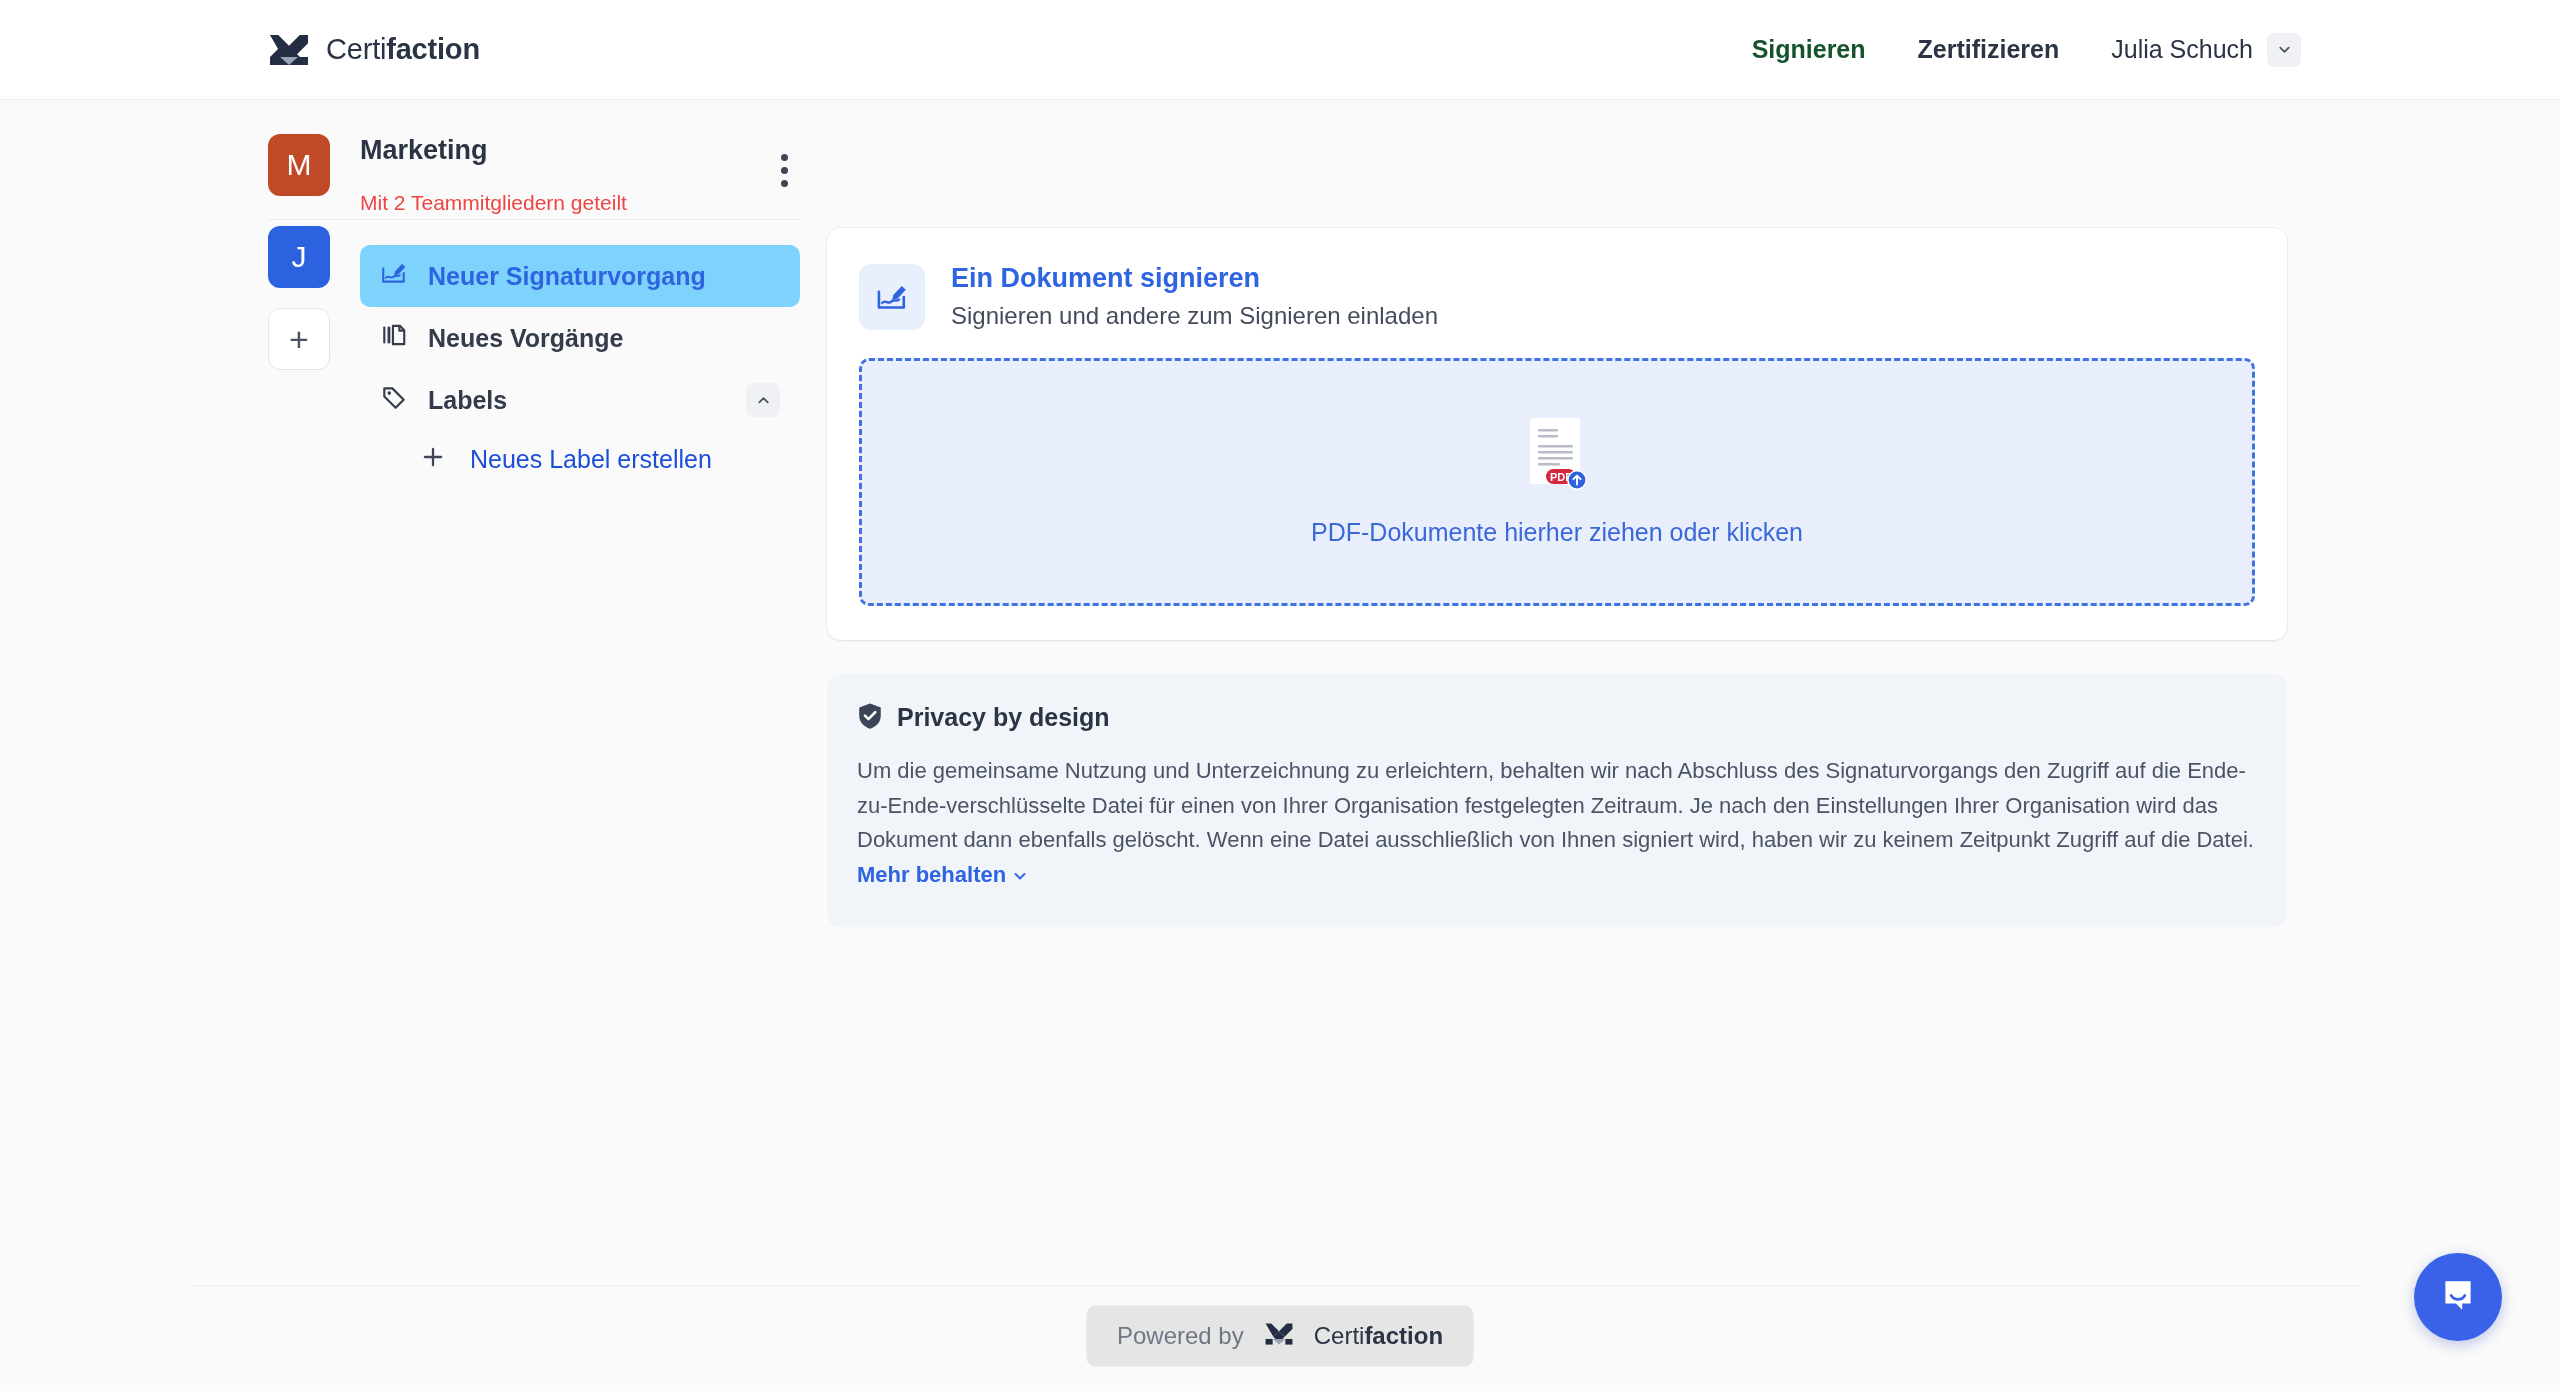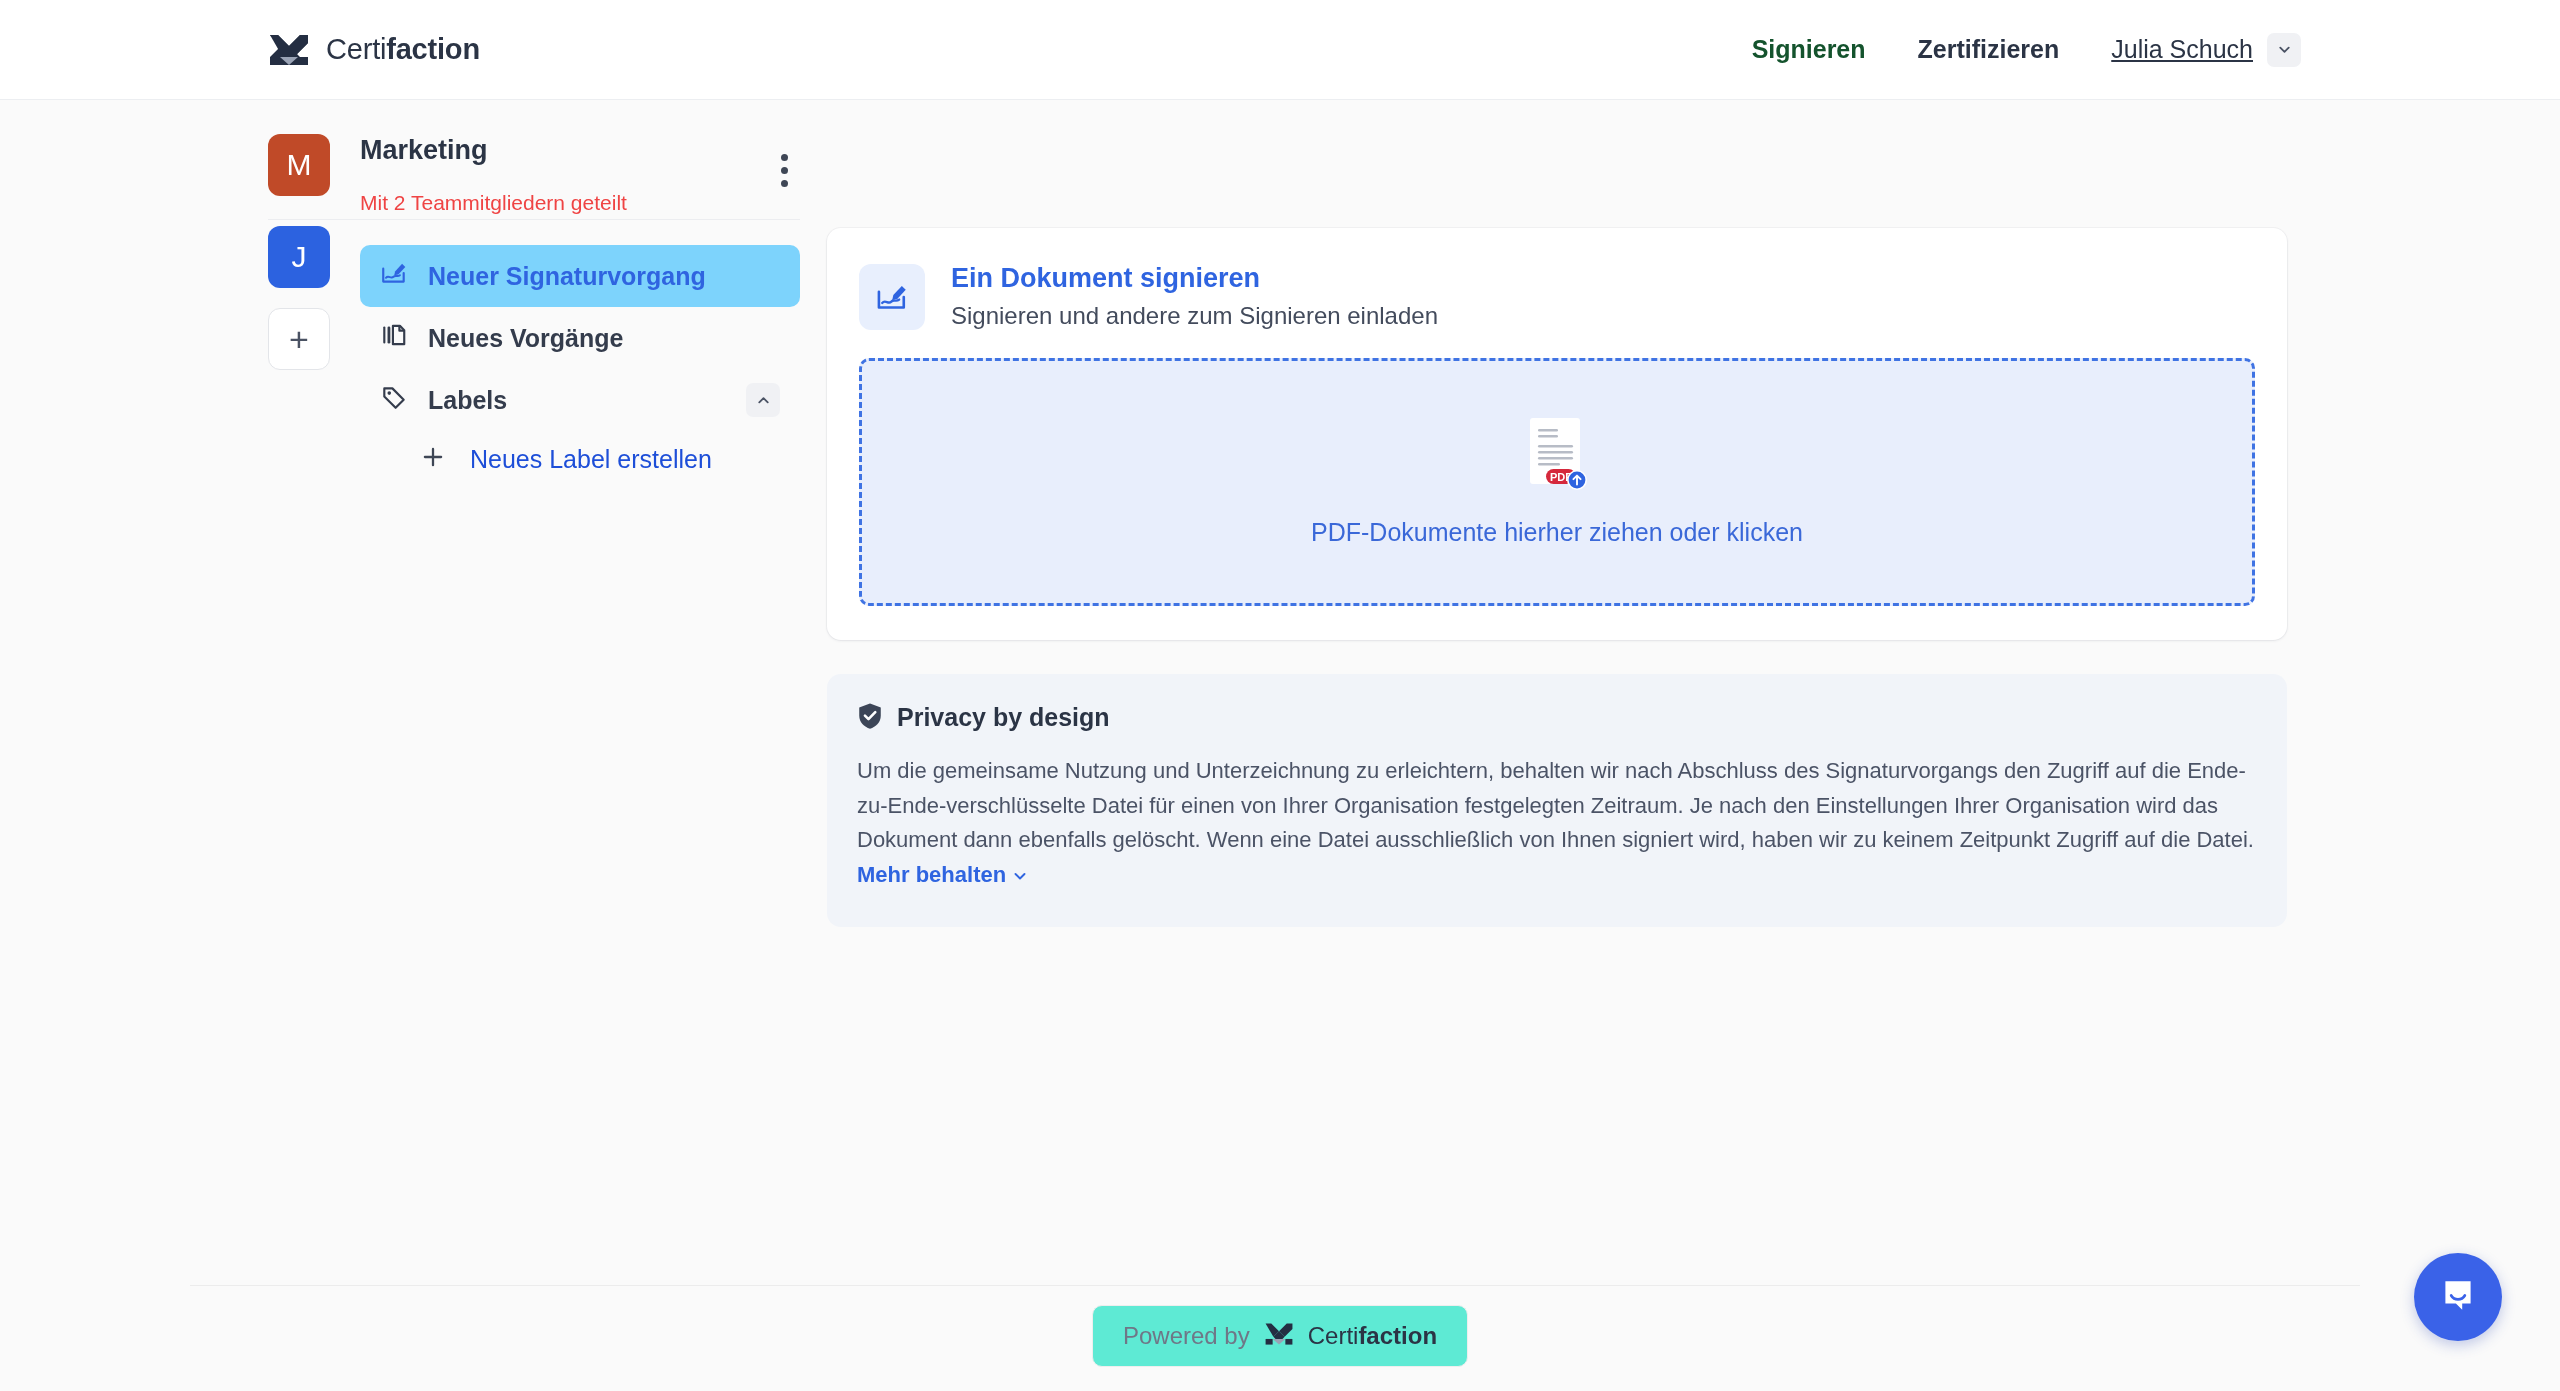--- a/index.html
+++ b/index.html
@@ -25,21 +25,21 @@
   .brand-text span { font-weight: 400; }
 
   .nav-right { position: absolute; right: 255px; display: flex; align-items: center; gap: 0; }
   .nav-link {
     font-size: 25px; font-weight: 700; color: #2b3445;
     padding: 10px 26px; border-radius: 8px; white-space: nowrap;
   }
   .nav-link.active { color: #14532d; }
   .nav-user {
     display: flex; align-items: center; gap: 14px;
-    font-size: 25px; color: #2b3445; padding: 10px 4px 10px 26px; white-space: nowrap; text-decoration: underline;
+    font-size: 25px; color: #2b3445; padding: 10px 4px 10px 26px; white-space: nowrap;
   }
   .chev-box {
     width: 34px; height: 34px; border-radius: 7px; background: #f0f1f4;
     display: flex; align-items: center; justify-content: center;
   }
 
   
   .rail { position: absolute; left: 268px; top: 134px; width: 64px; }
   .ws-avatar {
     width: 62px; height: 62px; border-radius: 12px;
@@ -128,22 +128,22 @@
 
   
   .footer-divider {
     position: absolute; left: 190px; top: 1285px; width: 2170px; height: 1px; background: #ececec;
   }
   .footer {
     position: absolute; top: 1305px; left: 0; width: 2560px;
     display: flex; justify-content: center;
   }
   .powered {
-    display: flex; align-items: center; gap: 14px;
-    background: #5eead4; border: 1px solid #eeeeee; border-radius: 10px;
+    display: flex; align-items: center; gap: 20px;
+    background: #e5e5e5; border: 1px solid #eeeeee; border-radius: 10px;
     padding: 16px 30px;
   }
   .powered-label { font-size: 24px; color: #6f7787; }
   .powered-brand { font-size: 24px; color: #2b3445; }
   .powered-brand b { font-weight: 700; }
 
   
   .chat-fab {
     position: absolute; right: 58px; bottom: 50px;
     width: 88px; height: 88px; border-radius: 50%;

